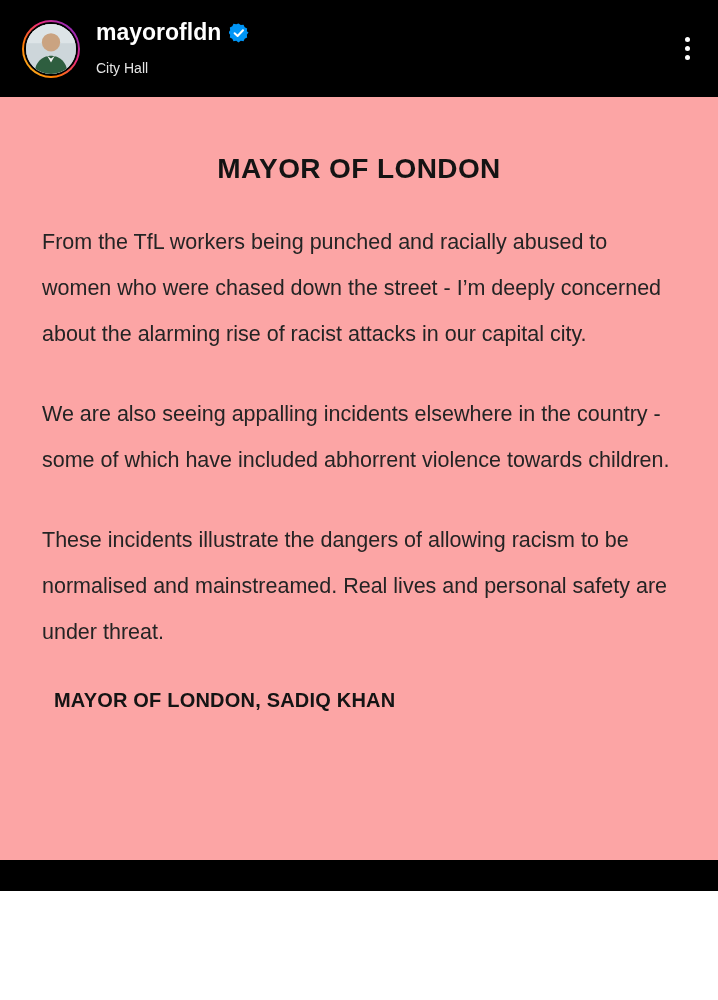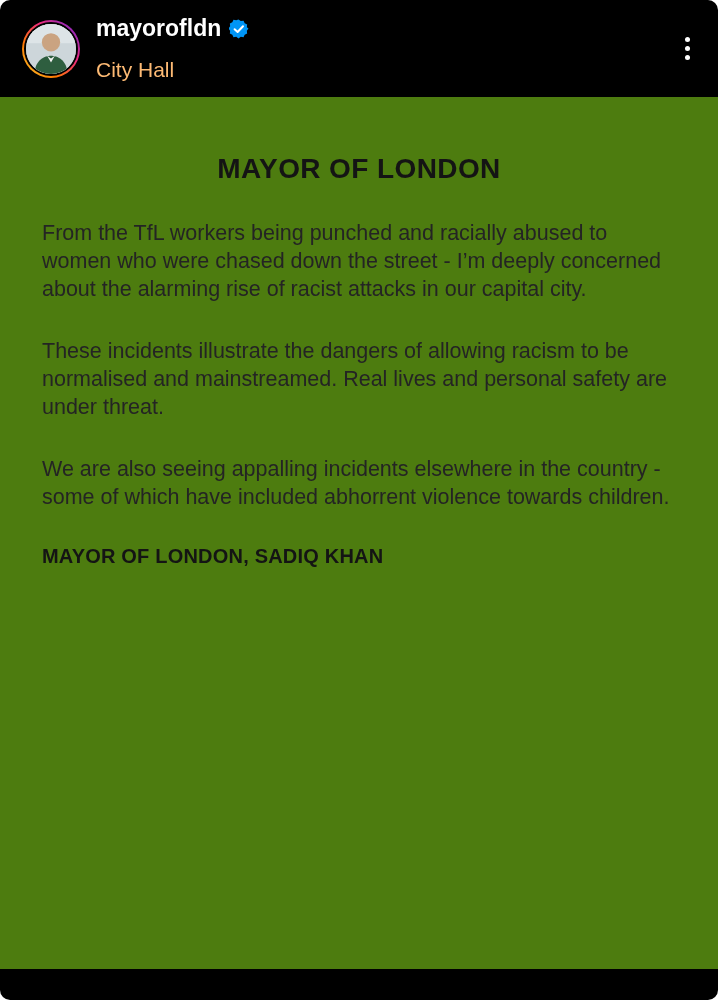--- a/index.html
+++ b/index.html
@@ -4,25 +4,24 @@
 <style>
   html, body { margin: 0; padding: 0; }
   body {
     width: 718px;
     height: 1000px;
     background: #ffffff;
     font-family: "Liberation Sans", "DejaVu Sans", sans-serif;
   }
   .page {
     width: 718px;
-    height: 1000px;
+    height: 891px;
     display: flex;
     flex-direction: column;
     overflow: hidden;
-    border-radius: 10px;
   }
 
   
   .header {
     flex: 0 0 97px;
     height: 97px;
     background: #000000;
     display: flex;
     align-items: center;
     padding: 0 22px;
@@ -54,22 +53,22 @@
   .username {
     font-size: 23px;
     font-weight: 700;
     color: #ffffff;
     line-height: 1.1;
     cursor: pointer;
   }
   .badge { display: inline-flex; }
   .badge svg { display: block; }
   .location {
-    font-size: 21px;
-    color: #fdba74;
+    font-size: 14px;
+    color: #e5e5e5;
     margin-top: 16px;
     line-height: 1.1;
     cursor: pointer;
   }
 
   .menu-button {
     margin-left: auto;
     display: flex;
     flex-direction: column;
     align-items: center;
@@ -80,40 +79,40 @@
   .menu-button .dot {
     width: 5px;
     height: 5px;
     border-radius: 50%;
     background: #ffffff;
   }
 
   
   .content {
     flex: 1 1 auto;
-    background: #4d7c0f;
+    background: #fca5a5;
     padding: 56px 42px 0;
     box-sizing: border-box;
   }
   .post-title {
     margin: 0 0 34px;
     text-align: center;
     font-size: 28px;
     font-weight: 800;
     letter-spacing: 0.4px;
     color: #141414;
   }
   .post-paragraph {
     margin: 0 0 34px;
     font-size: 21.5px;
-    line-height: 28px;
+    line-height: 46px;
     color: #242424;
   }
   .post-signature {
-    margin: 0;
+    margin: 12px;
     font-size: 20px;
     font-weight: 700;
     color: #141414;
     letter-spacing: 0.2px;
   }
 
   
   .footer {
     flex: 0 0 31px;
     height: 31px;
@@ -157,21 +156,21 @@
       <span class="dot"></span>
       <span class="dot"></span>
     </div>
 
   </div>
 
   <div class="content">
     <h1 class="post-title">MAYOR OF LONDON</h1>
 
     <p class="post-paragraph">From the TfL workers being punched and racially abused to women who were chased down the street - I’m deeply concerned about the alarming rise of racist attacks in our capital city.</p>
+    <p class="post-paragraph">We are also seeing appalling incidents elsewhere in the country - some of which have included abhorrent violence towards children.</p>
     <p class="post-paragraph">These incidents illustrate the dangers of allowing racism to be normalised and mainstreamed. Real lives and personal safety are under threat.</p>
-    <p class="post-paragraph">We are also seeing appalling incidents elsewhere in the country - some of which have included abhorrent violence towards children.</p>
 
     <p class="post-signature">MAYOR OF LONDON, SADIQ KHAN</p>
   </div>
 
   <div class="footer"></div>
 
 </div>
 
 </body></html>

